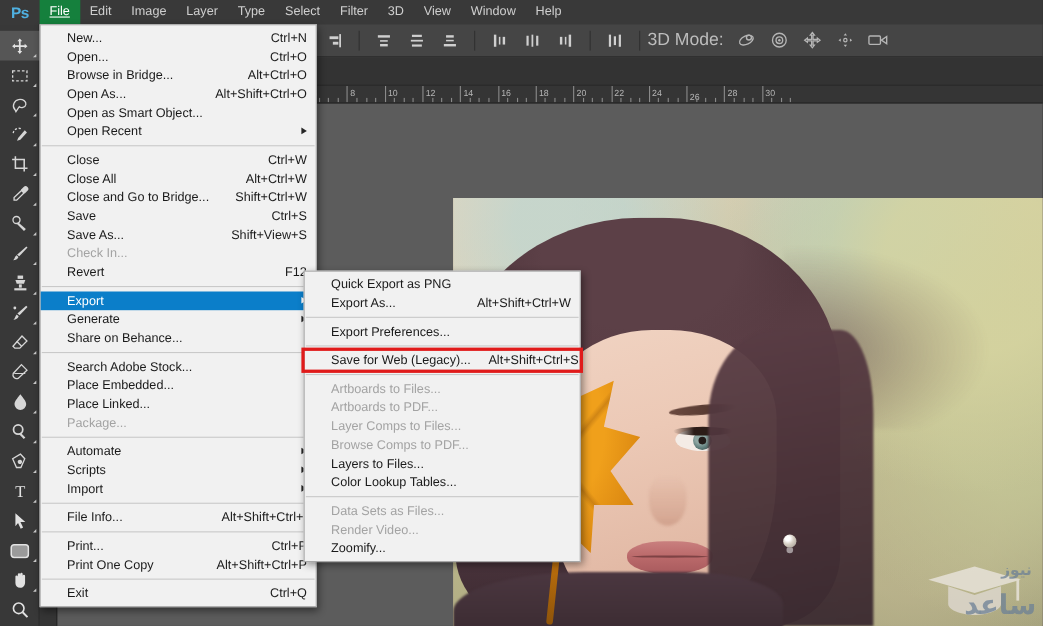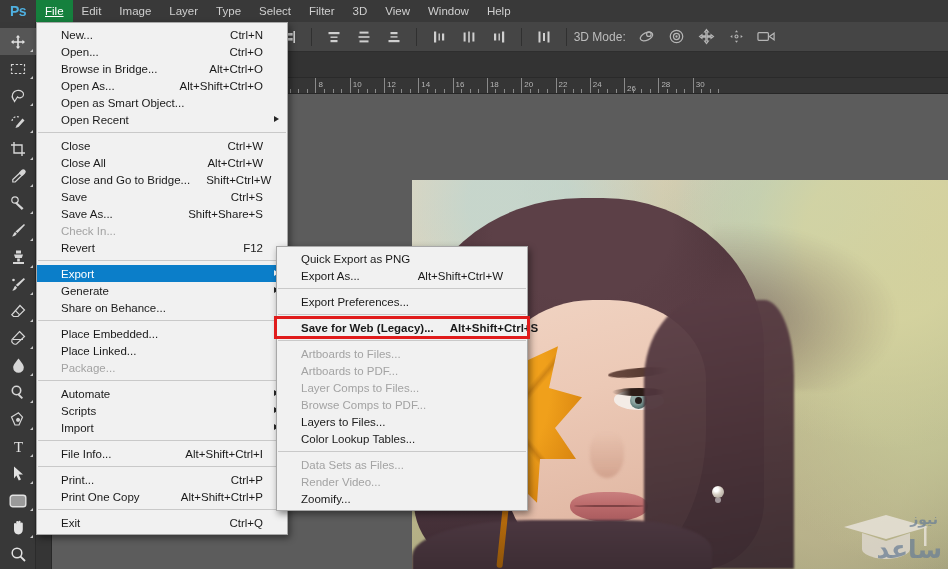--- a/index.html
+++ b/index.html
@@ -49,21 +49,21 @@
     position: absolute; top: 22px; left: 0; width: 948px; height: 30px;
     background: #454545;
     border-bottom: 1px solid #2e2e2e;
     display: flex; align-items: center;
     z-index: 5;
   }
   .opt-tool-well {
     width: 34px; height: 30px; display: flex; align-items: center; justify-content: center;
   }
   .opt-sep { width: 1px; height: 18px; background: #303030; margin: 0 7px; }
-  .opt-label { color: #bdbdbd; font-size: 12px; white-space: nowrap; }
+  .opt-label { color: #bdbdbd; font-size: 16px; white-space: nowrap; }
   .opt-chip {
     width: 30px; height: 22px; display: inline-flex; align-items: center; justify-content: center;
   }
   .opt-chip svg { display: block; }
   .opt-group { display: flex; align-items: center; }
 
   
   .tabbar {
     position: absolute; top: 52px; left: 36px; width: 912px; height: 26px;
     background: #333333;
@@ -292,21 +292,21 @@
     z-index: 40;
     font-family: "Liberation Sans", sans-serif;
   }
   #file-menu { left: 36px; top: 22px; width: 252px; }
   #export-submenu { left: 276px; top: 246px; width: 252px; }
 
   .menu-item {
     position: relative;
     height: 17px;
     display: flex; align-items: center;
-    padding: 0 24px 0 24px;
+    padding: 0 8px 0 24px;
     font-size: 11.5px;
     color: #1a1a1a;
     white-space: nowrap;
     cursor: default;
   }
   .menu-item .lbl { flex: 0 0 auto; }
   .menu-item .accel {
     margin-left: auto; padding-left: 16px;
     color: #1a1a1a; font-size: 11.5px; text-align: center;
   }
@@ -323,21 +323,20 @@
     border-top: 3.5px solid transparent;
     border-bottom: 3.5px solid transparent;
     border-left: 5px solid #262626;
   }
   .menu-item.highlight .arrow { border-left-color: #ffffff; }
   .menu-sep {
     height: 1px; margin: 4px 1px; background: #c9c9c9;
   }
   .menu-item.boxed {
     outline: none;
-    font-weight: bold;
   }
   
   .red-box {
     position: absolute;
     border: 3px solid #e01b1b;
     pointer-events: none;
     z-index: 45;
     left: 274px; top: 311px; width: 254px; height: 23px;
   }
 </style>
@@ -899,21 +898,21 @@
       <div class="menu-item">
         <span class="lbl">Close and Go to Bridge...</span>
         <span class="accel">Shift+Ctrl+W</span>
       </div>
       <div class="menu-item">
         <span class="lbl">Save</span>
         <span class="accel">Ctrl+S</span>
       </div>
       <div class="menu-item">
         <span class="lbl">Save As...</span>
-        <span class="accel">Shift+Share+S</span>
+        <span class="accel">Shift+View+S</span>
       </div>
       <div class="menu-item disabled">
         <span class="lbl">Check In...</span>
       </div>
       <div class="menu-item">
         <span class="lbl">Revert</span>
         <span class="accel">F12</span>
       </div>
       <div class="menu-sep"></div>
       <div class="menu-item highlight">
@@ -922,20 +921,23 @@
       </div>
       <div class="menu-item">
         <span class="lbl">Generate</span>
         <i class="arrow"></i>
       </div>
       <div class="menu-item">
         <span class="lbl">Share on Behance...</span>
       </div>
       <div class="menu-sep"></div>
       <div class="menu-item">
+        <span class="lbl">Search Adobe Stock...</span>
+      </div>
+      <div class="menu-item">
         <span class="lbl">Place Embedded...</span>
       </div>
       <div class="menu-item">
         <span class="lbl">Place Linked...</span>
       </div>
       <div class="menu-item disabled">
         <span class="lbl">Package...</span>
       </div>
       <div class="menu-sep"></div>
       <div class="menu-item">

